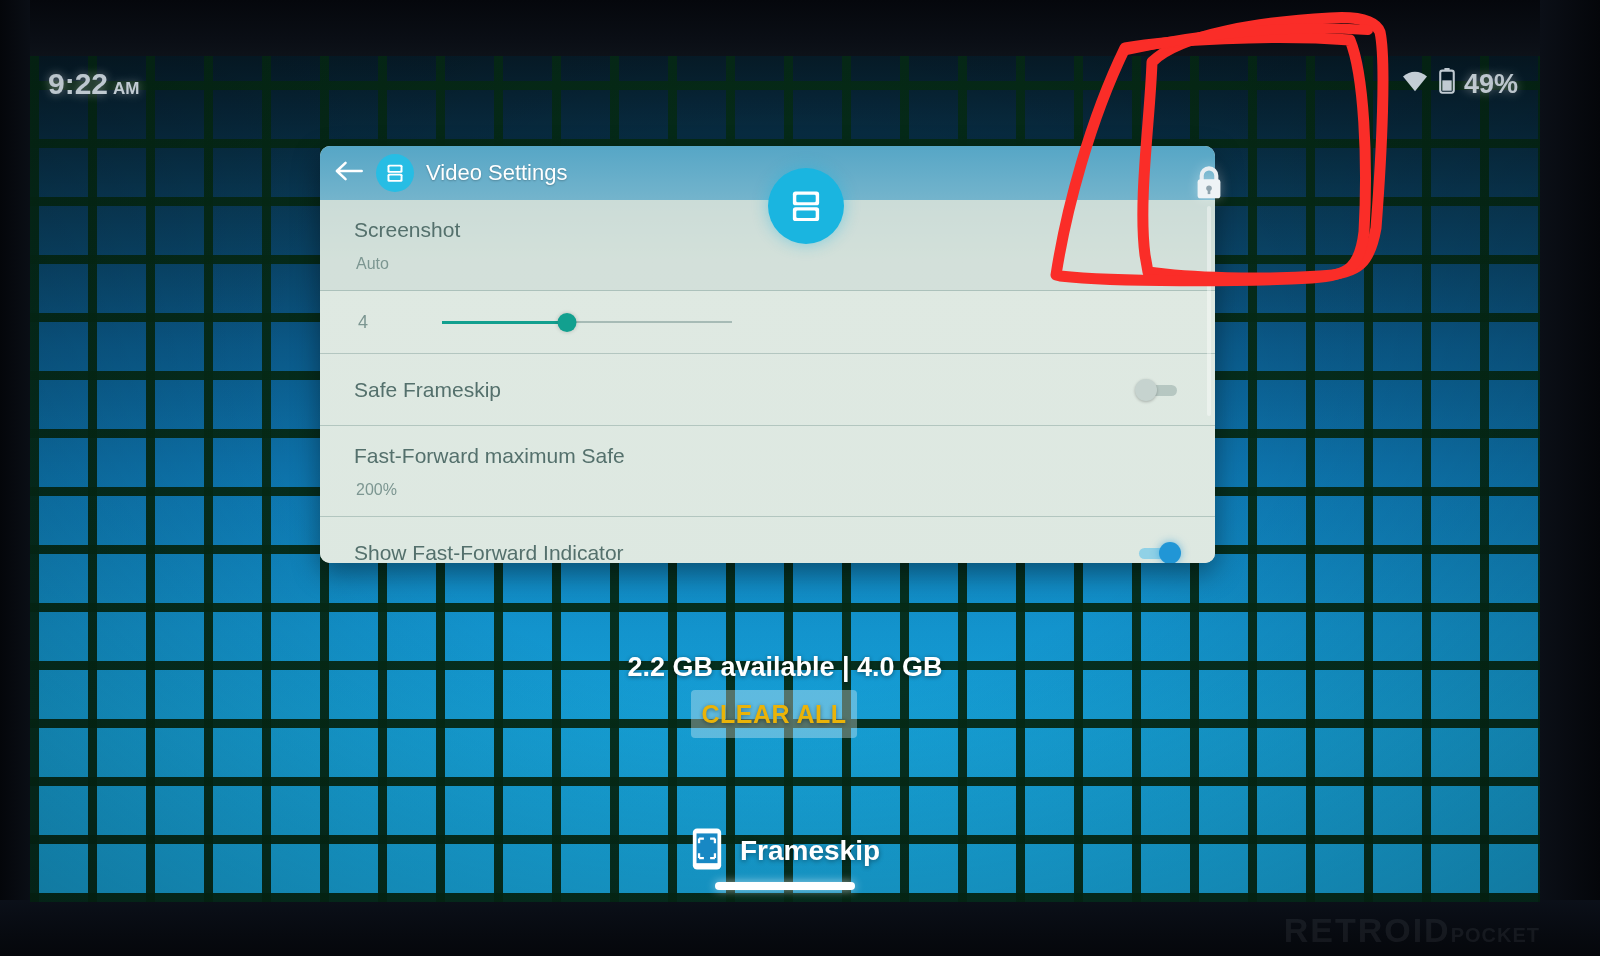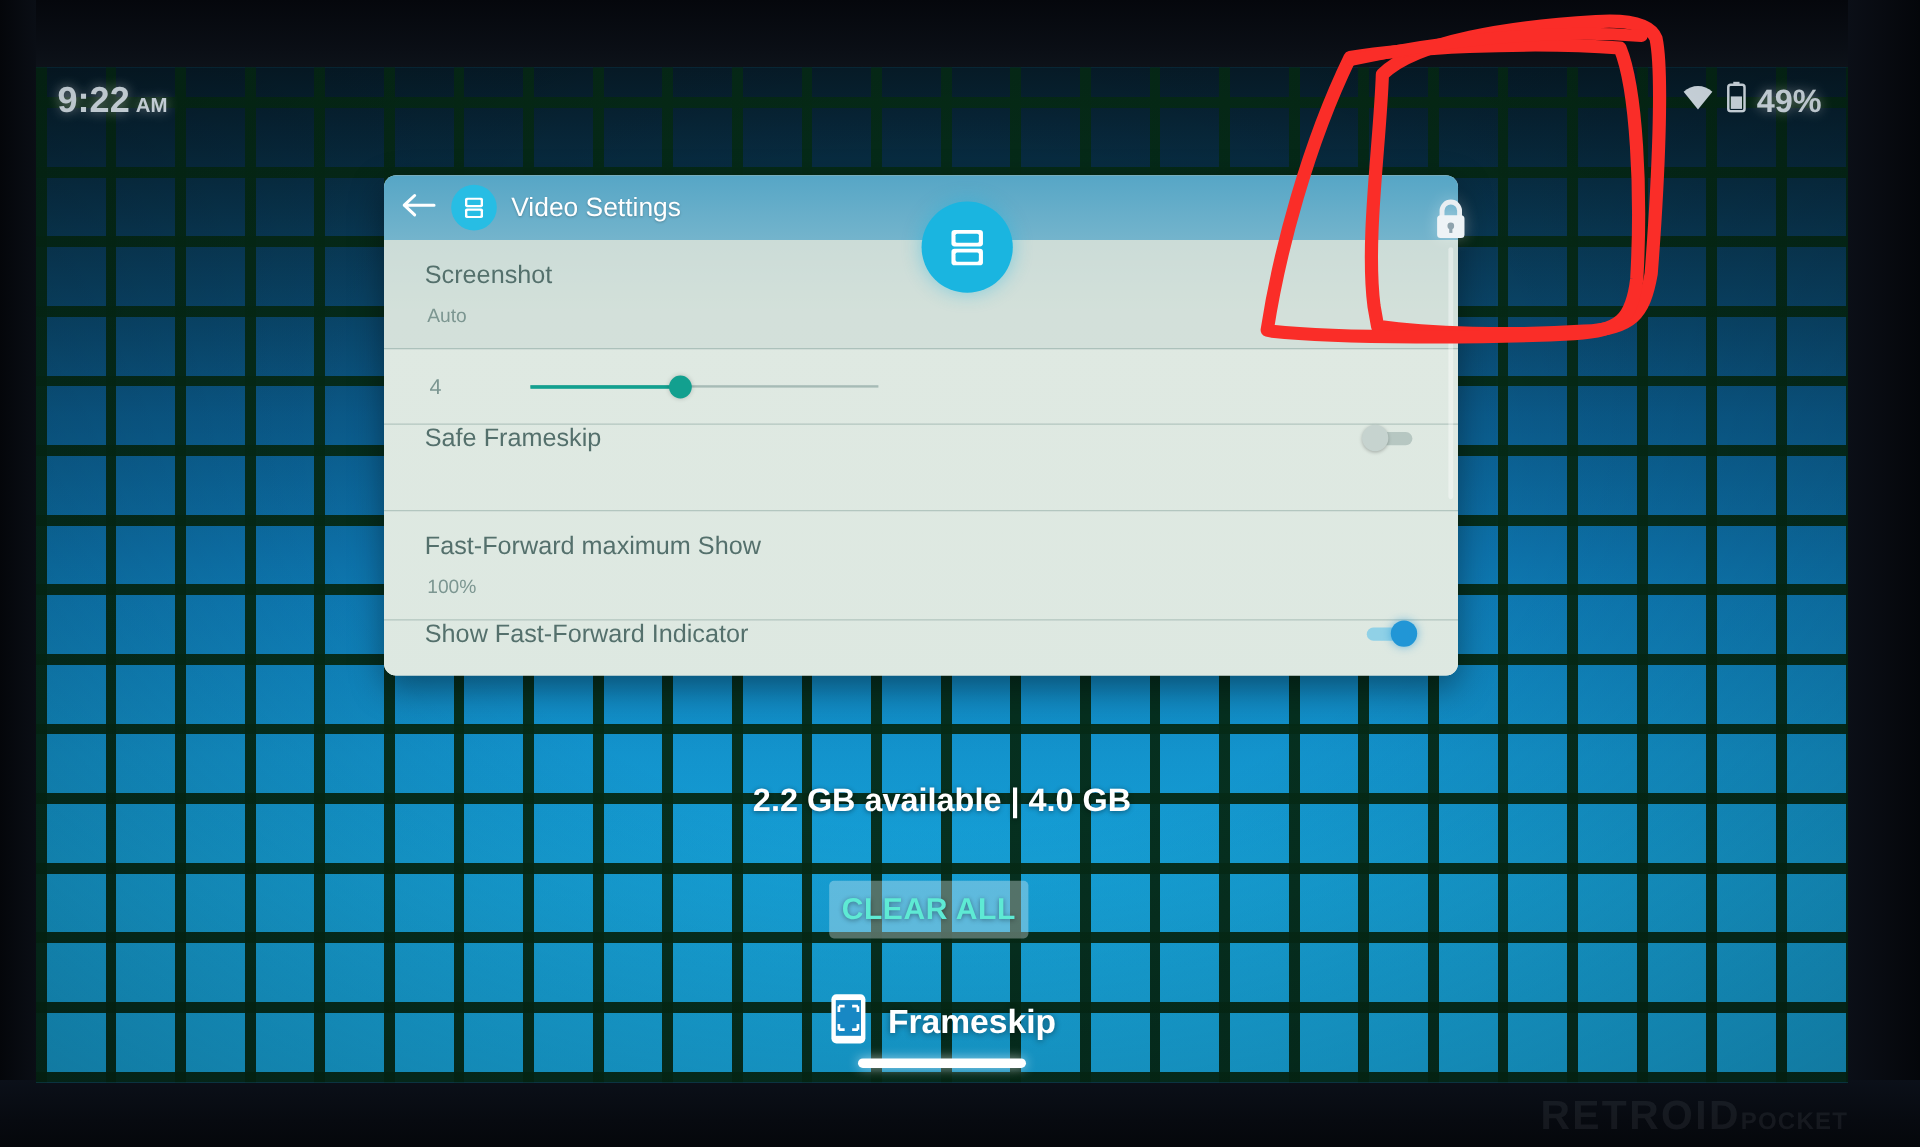--- a/index.html
+++ b/index.html
@@ -164,21 +164,21 @@
   }
   .row-title {
     color:#54706c; font-size:21px;
     padding-top: 18px;
   }
   .row-sub {
     color:#7c9691; font-size:16px;
     padding: 13px 0 17px 2px;
   }
   .row-single {
-    display:flex; justify-content:space-between;
+    display:flex; align-items:center; justify-content:space-between;
     height: 72px;
   }
   .row-single .row-title { padding-top:0; }
 
   
   .row-focus { background: rgba(200,216,212,0.55); }
 
   
   .slider-row {
     display:flex; align-items:center; height:62px; gap:0;
@@ -231,23 +231,23 @@
     color:#ffffff; font-size:27px; font-weight:bold;
     text-shadow: 0 1px 4px rgba(0,0,0,0.45);
     z-index:3;
   }
   .clear-all {
     position:absolute; left:661px; top:634px;
     width:166px; height:48px;
     background: rgba(236,246,250,0.34);
     border-radius:4px;
     display:flex; align-items:center; justify-content:center;
-    color:#5eead4; font-size:25px; font-weight:bold; letter-spacing:0.5px;
+    color:#eab308; font-size:25px; font-weight:bold; letter-spacing:0.5px;
     text-shadow: 0 1px 4px rgba(0,0,0,0.4);
-    z-index:3; cursor:pointer;margin-top:44px;
+    z-index:3; cursor:pointer;
   }
   .screenshot-btn {
     position:absolute; left:0; right:0; top:770px;
     display:flex; align-items:center; justify-content:center; gap:16px;
     z-index:3; cursor:pointer;
   }
   .screenshot-btn .label {
     color:#ffffff; font-size:28px; font-weight:bold;
     text-shadow: 0 1px 5px rgba(0,0,0,0.45);
   }
@@ -364,22 +364,22 @@
 
         <div class="row row-single">
           <div class="row-title">Safe Frameskip</div>
           <div class="toggle off">
             <div class="track"></div>
             <div class="knob"></div>
           </div>
         </div>
 
         <div class="row">
-          <div class="row-title">Fast-Forward maximum Show</div>
-          <div class="row-sub">100%</div>
+          <div class="row-title">Fast-Forward maximum Safe</div>
+          <div class="row-sub">200%</div>
         </div>
 
         <div class="row row-single">
           <div class="row-title">Show Fast-Forward Indicator</div>
           <div class="toggle on">
             <div class="track"></div>
             <div class="knob"></div>
           </div>
         </div>
 

